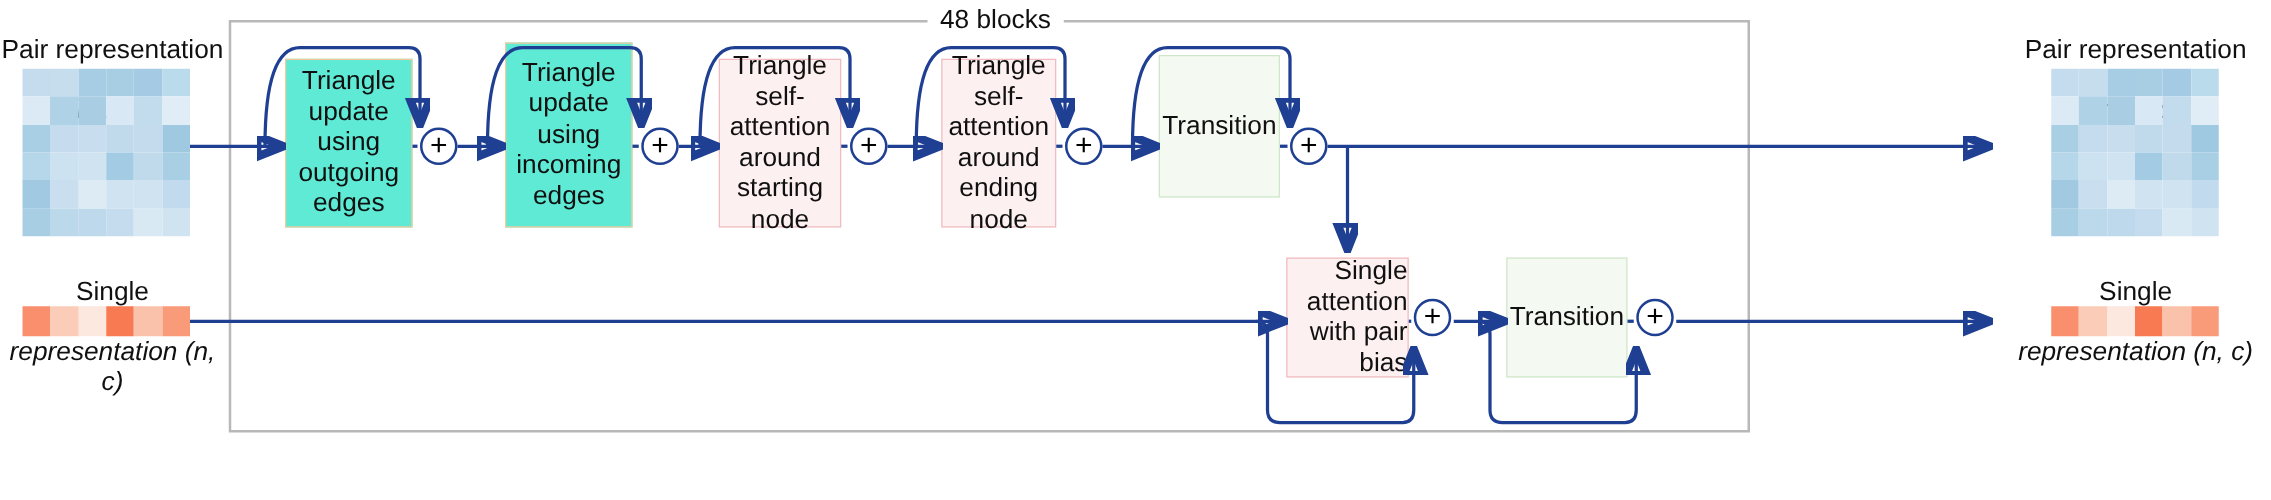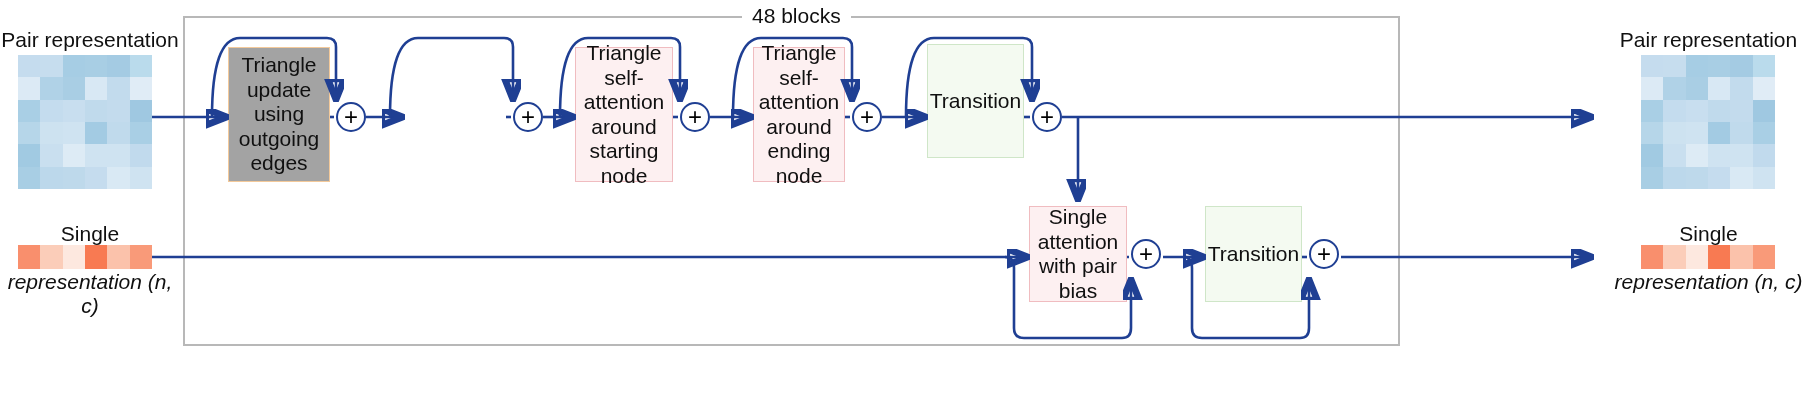--- a/index.html
+++ b/index.html
@@ -22,21 +22,21 @@
 
   .strip-map{position:absolute;display:grid;grid-template-rows:1fr;}
 
   
   .node{
     position:absolute;box-sizing:border-box;
     display:flex;align-items:center;justify-content:center;
     text-align:center;font-size:21px;line-height:24.5px;
     color:#101010;border-width:1.6px;border-style:solid;
   }
-  .node.orange{background:#a3a3a3;border-color:#f3c99a;}
+  .node.orange{background:#5eead4;border-color:#f3c99a;}
   .node.pink{background:#fdf0f1;border-color:#f0bcc0;}
   .node.green{background:#f4faf1;border-color:#cfe6c8;}
 
   
   .plus{
     position:absolute;width:30px;height:30px;border-radius:50%;
     border:2.1px solid #1f3f93;background:#ffffff;
     display:flex;align-items:center;justify-content:center;
     font-size:24px;line-height:24px;color:#000000;box-sizing:border-box;
     font-family:"Liberation Sans","DejaVu Sans",sans-serif;
@@ -128,34 +128,37 @@
       <div style="background: rgb(249, 154, 121);"></div>
     </div>
 
   <div id="blockframe" style="left:183px;top:16px;width:1217px;height:330px;"></div>
   <div id="blockframe-label" style="left:742px;top:4px;">48 blocks</div>
 
   <div class="node orange" style="left:228px;top:47px;width:102px;height:135px;">
     <span>Triangle update using outgoing edges</span>
   </div>
 
+  <div class="node orange" style="left:404px;top:34px;width:102px;height:148px;">
+    <span>Triangle update using incoming edges</span>
+  </div>
 
   <div class="node pink" style="left:753px;top:47px;width:92px;height:135px;">
     <span>Triangle self-attention around ending node</span>
   </div>
 
   <div class="node pink" style="left:575px;top:47px;width:98px;height:135px;">
     <span>Triangle self-attention around starting node</span>
   </div>
 
   <div class="node green" style="left:927px;top:44px;width:97px;height:114px;">
     <span>Transition</span>
   </div>
 
-  <div class="node pink" style="left:1029px;top:206px;width:98px;height:96px;">
+  <div class="node pink" style="left:1029px;top:206px;width:98px;height:96px;text-align:right;">
     <span>Single attention with pair bias</span>
   </div>
 
   <div class="node green" style="left:1205px;top:206px;width:97px;height:96px;">
     <span>Transition</span>
   </div>
 
   <div class="plus" style="left:336px;top:102px;">
     <span>+</span>
     </div>

